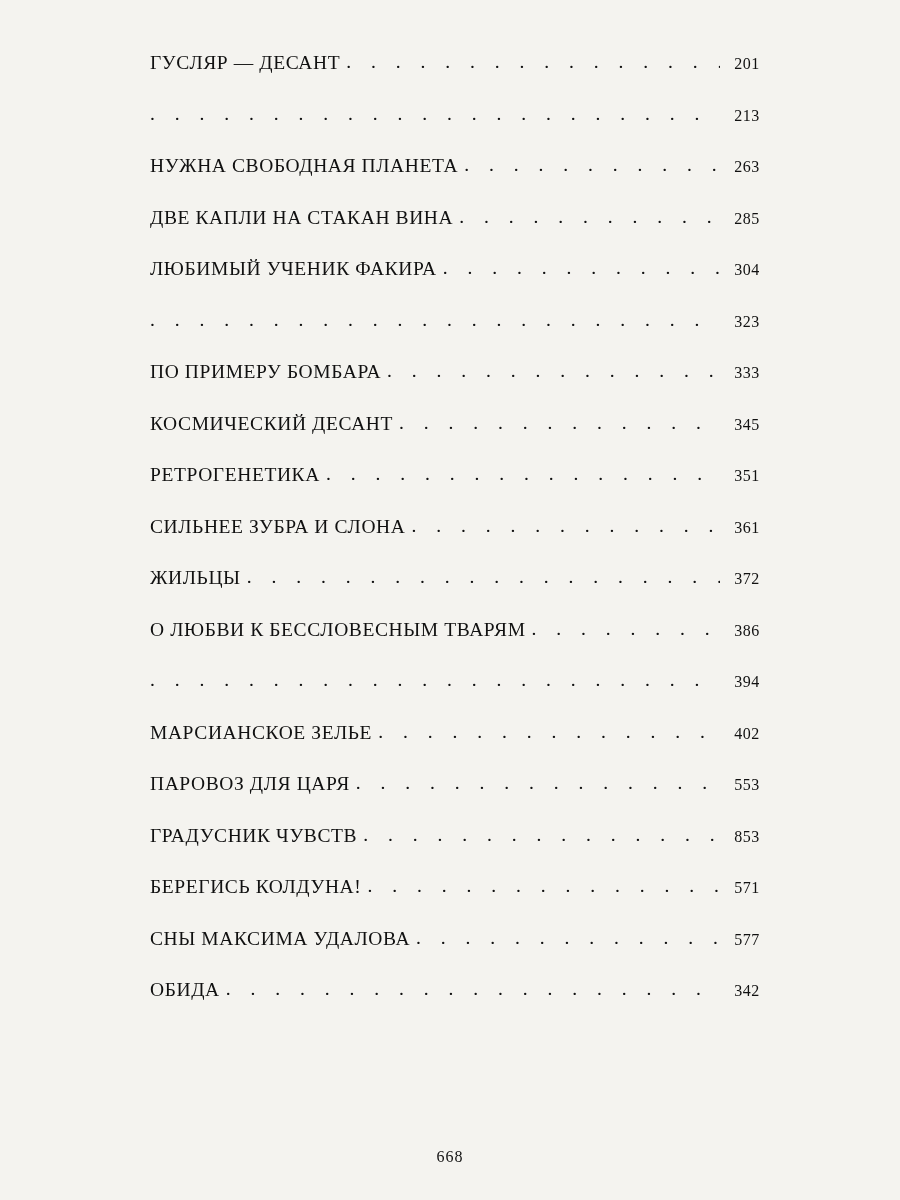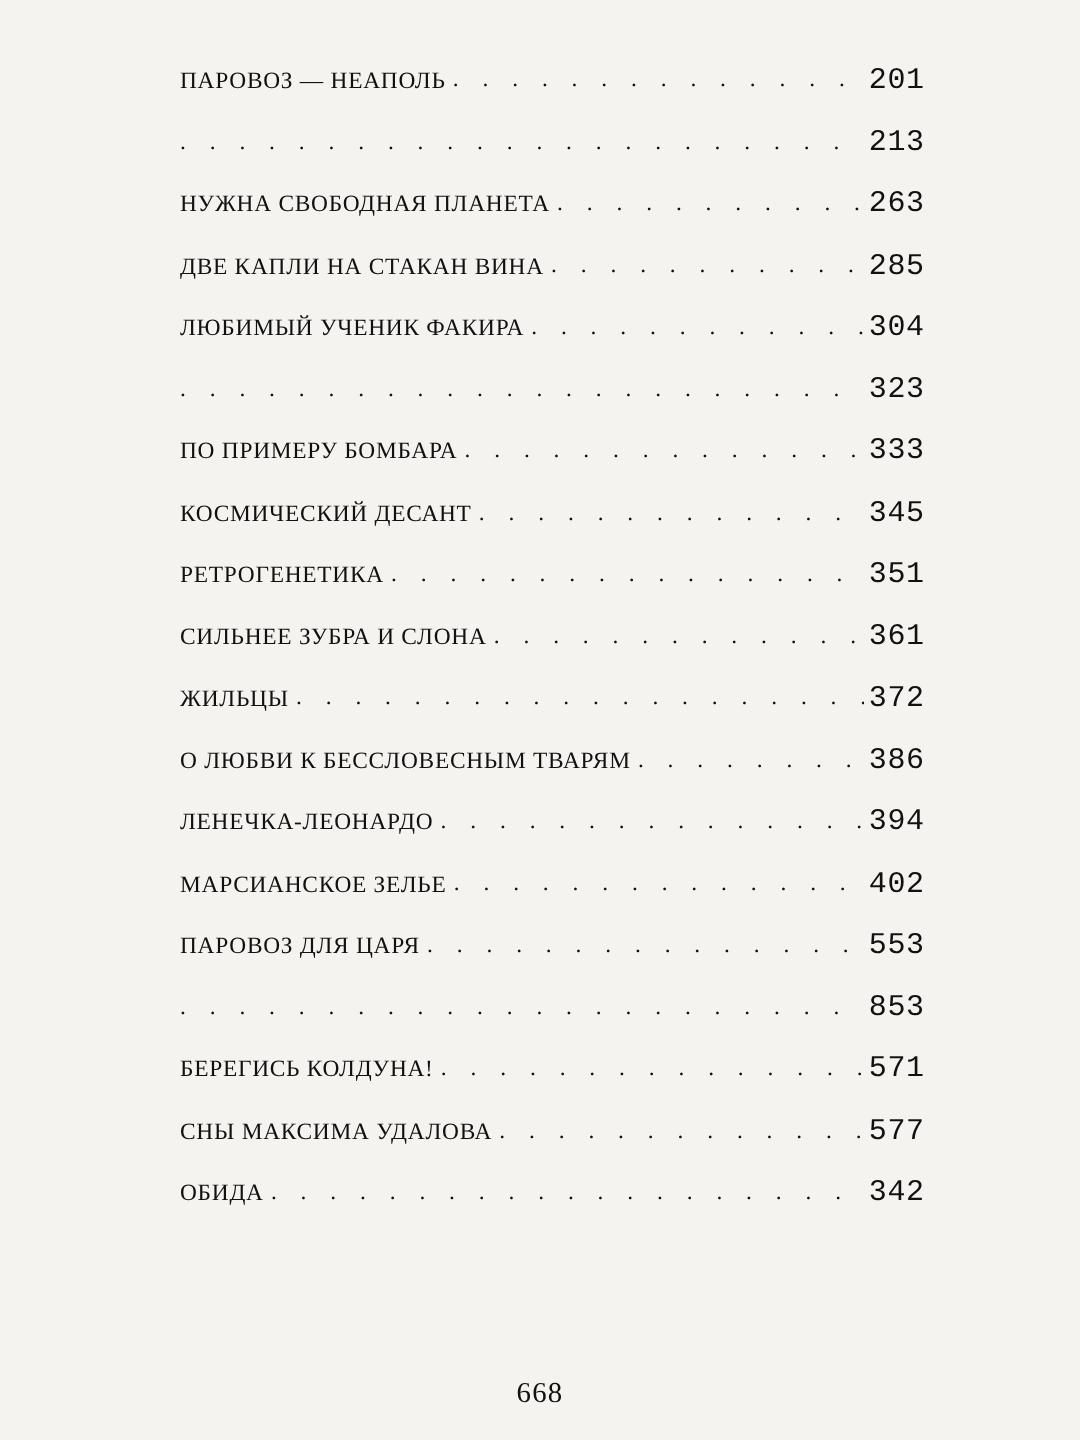--- a/index.html
+++ b/index.html
@@ -47,43 +47,42 @@
     letter-spacing: 7.5px;
     color: #111111;
     margin: 0 4px 0 0;
     position: relative;
     top: -1px;
   }
   .toc-page {
     flex: 0 0 auto;
     width: 46px;
     text-align: center;
-    font-size: 25px;
+    font-size: 16px;
     letter-spacing: 0.5px;
-    font-family: Liberation Mono, monospace;
   }
   .folio {
     position: absolute;
     left: 0;
     right: 0;
     top: 1148px;
     text-align: center;
-    font-size: 24px;
+    font-size: 16px;
     letter-spacing: 1px;
     color: #111111;
   }
 </style>
 </head>
 <body>
 
 <div class="page">
 
   <div class="toc">
       <div class="toc-entry">
-        <span class="toc-title">ПАРОВОЗ — НЕАПОЛЬ</span>
+        <span class="toc-title">ГУСЛЯР — ДЕСАНТ</span>
         <span class="toc-dots">. . . . . . . . . . . . . . . . . . . . . . . . . . . . . . . . . . . . . . . . . . . . . . . . . . . . . . . . . . . . . . . . .</span>
         <span class="toc-page">201</span>
       </div>
       <div class="toc-entry">
         <span class="toc-dots">. . . . . . . . . . . . . . . . . . . . . . . . . . . . . . . . . . . . . . . . . . . . . . . . . . . . . . . . . . . . . . . . .</span>
         <span class="toc-page">213</span>
       </div>
       <div class="toc-entry">
         <span class="toc-title">НУЖНА СВОБОДНАЯ ПЛАНЕТА</span>
         <span class="toc-dots">. . . . . . . . . . . . . . . . . . . . . . . . . . . . . . . . . . . . . . . . . . . . . . . . . . . . . . . . . . . . . . . . .</span>
@@ -127,35 +126,35 @@
         <span class="toc-title">ЖИЛЬЦЫ</span>
         <span class="toc-dots">. . . . . . . . . . . . . . . . . . . . . . . . . . . . . . . . . . . . . . . . . . . . . . . . . . . . . . . . . . . . . . . . .</span>
         <span class="toc-page">372</span>
       </div>
       <div class="toc-entry">
         <span class="toc-title">О ЛЮБВИ К БЕССЛОВЕСНЫМ ТВАРЯМ</span>
         <span class="toc-dots">. . . . . . . . . . . . . . . . . . . . . . . . . . . . . . . . . . . . . . . . . . . . . . . . . . . . . . . . . . . . . . . . .</span>
         <span class="toc-page">386</span>
       </div>
       <div class="toc-entry">
-        <span class="toc-title">ЛЕНЕЧКА-ЛЕОНАРДО</span>
         <span class="toc-dots">. . . . . . . . . . . . . . . . . . . . . . . . . . . . . . . . . . . . . . . . . . . . . . . . . . . . . . . . . . . . . . . . .</span>
         <span class="toc-page">394</span>
       </div>
       <div class="toc-entry">
         <span class="toc-title">МАРСИАНСКОЕ ЗЕЛЬЕ</span>
         <span class="toc-dots">. . . . . . . . . . . . . . . . . . . . . . . . . . . . . . . . . . . . . . . . . . . . . . . . . . . . . . . . . . . . . . . . .</span>
         <span class="toc-page">402</span>
       </div>
       <div class="toc-entry">
         <span class="toc-title">ПАРОВОЗ ДЛЯ ЦАРЯ</span>
         <span class="toc-dots">. . . . . . . . . . . . . . . . . . . . . . . . . . . . . . . . . . . . . . . . . . . . . . . . . . . . . . . . . . . . . . . . .</span>
         <span class="toc-page">553</span>
       </div>
       <div class="toc-entry">
+        <span class="toc-title">ГРАДУСНИК ЧУВСТВ</span>
         <span class="toc-dots">. . . . . . . . . . . . . . . . . . . . . . . . . . . . . . . . . . . . . . . . . . . . . . . . . . . . . . . . . . . . . . . . .</span>
         <span class="toc-page">853</span>
       </div>
       <div class="toc-entry">
         <span class="toc-title">БЕРЕГИСЬ КОЛДУНА!</span>
         <span class="toc-dots">. . . . . . . . . . . . . . . . . . . . . . . . . . . . . . . . . . . . . . . . . . . . . . . . . . . . . . . . . . . . . . . . .</span>
         <span class="toc-page">571</span>
       </div>
       <div class="toc-entry">
         <span class="toc-title">СНЫ МАКСИМА УДАЛОВА</span>

